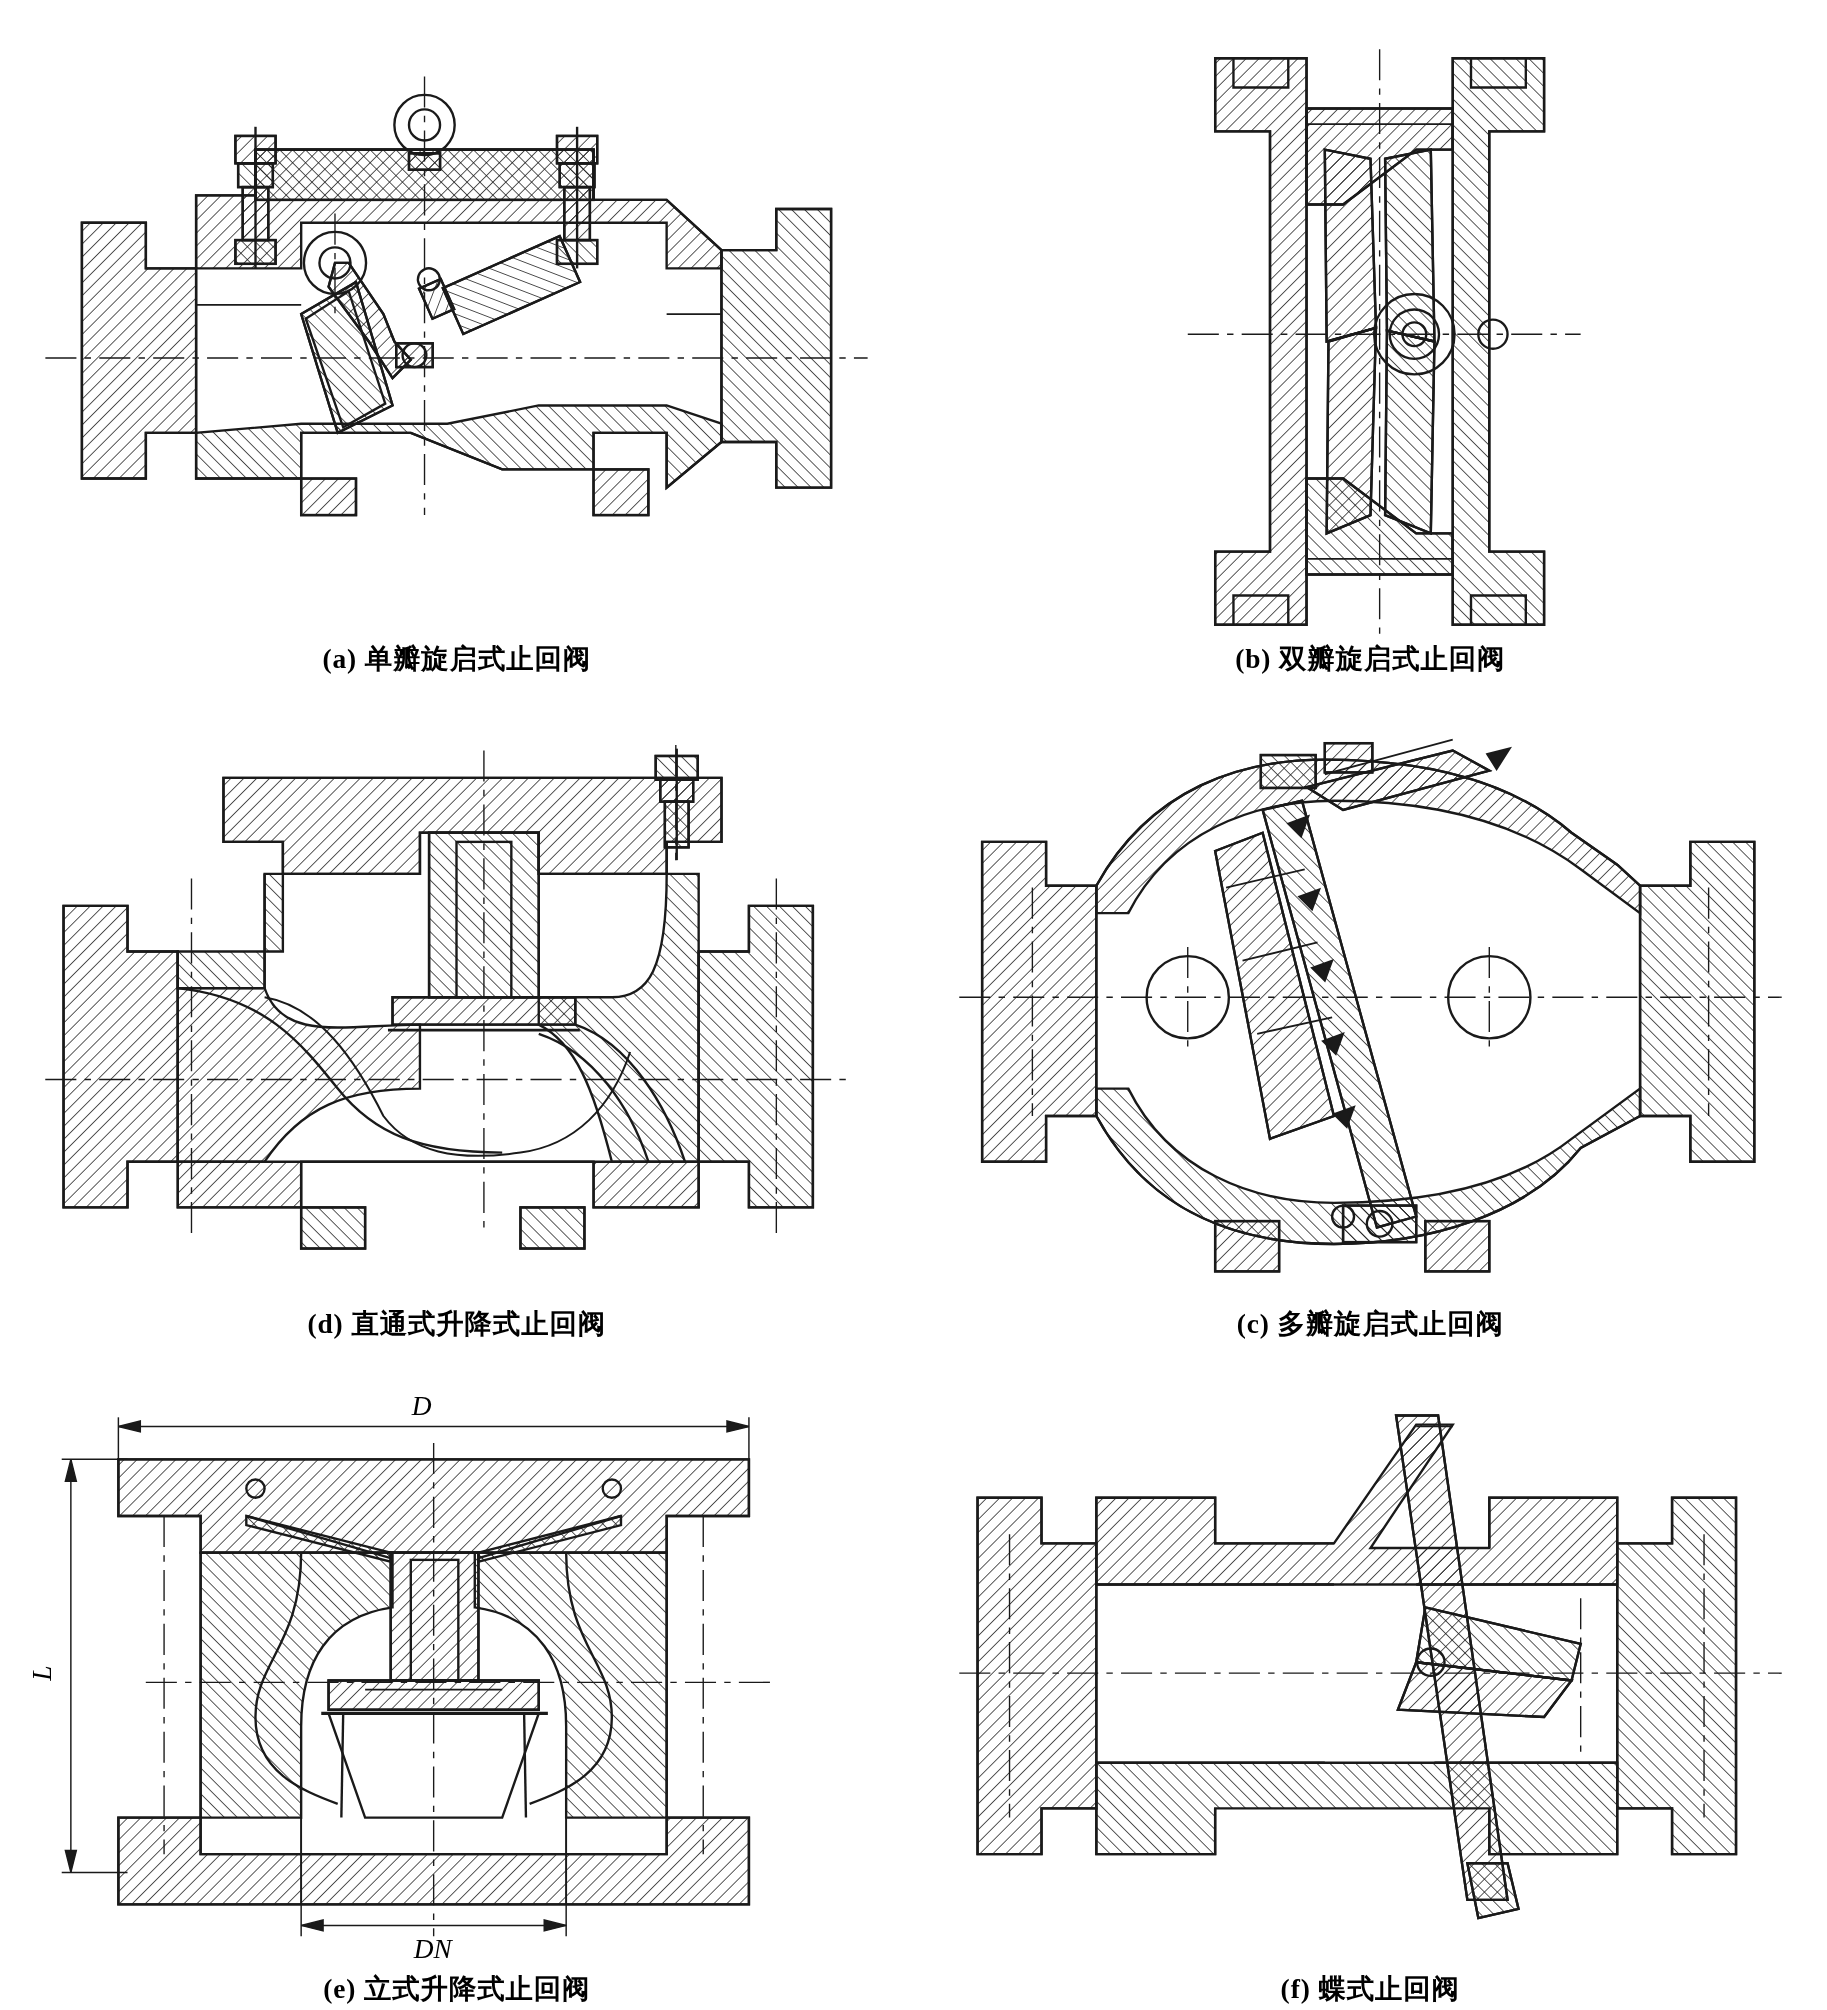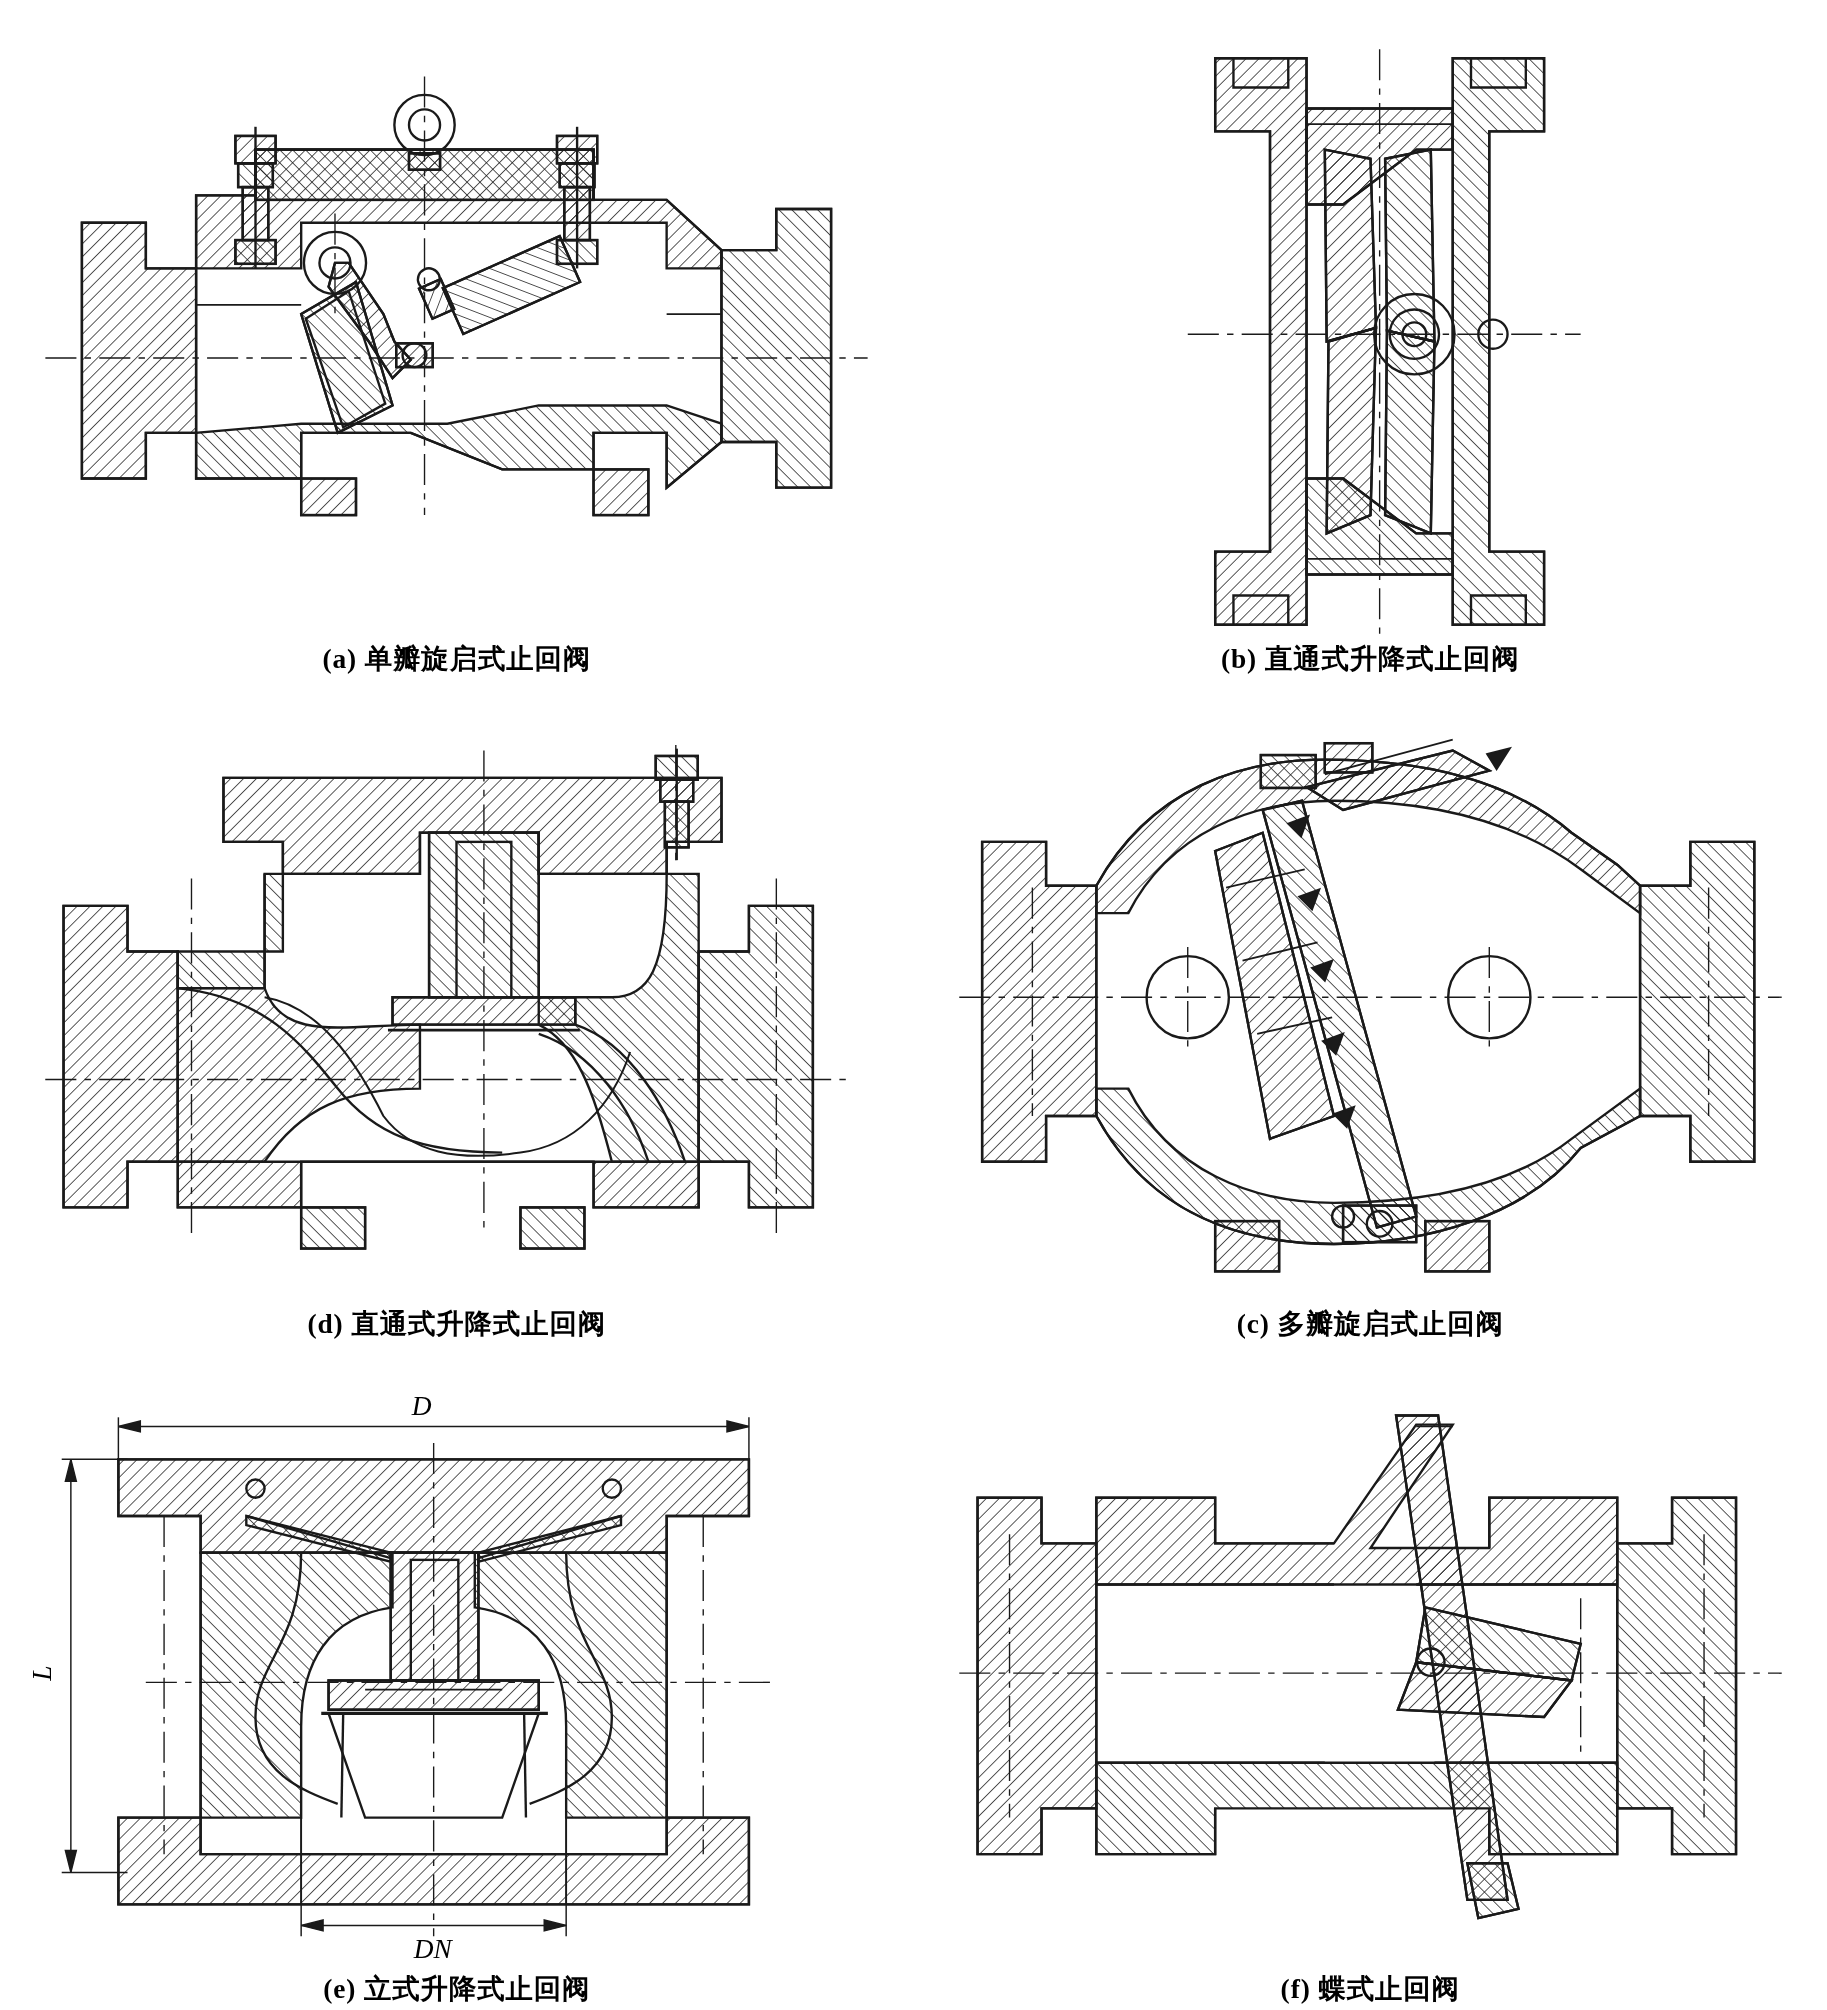--- a/index.html
+++ b/index.html
@@ -218,21 +218,21 @@
             <path d="M580 20 L580 52 L640 52 L640 20"></path>
             <path d="M320 640 L320 608 L380 608 L380 640"></path>
             <path d="M580 640 L580 608 L640 608 L640 640"></path>
           </g>
           <g stroke="#1a1a1a" stroke-width="1.5" stroke-dasharray="34 9 7 9" fill="none">
             <line x1="270" y1="322" x2="700" y2="322"></line>
             <line x1="480" y1="10" x2="480" y2="650"></line>
           </g>
         </svg>
       </div>
-      <div class="fig-caption">(b) 直通式升降式止回阀</div>
+      <div class="fig-caption">(b) 双瓣旋启式止回阀</div>
     </div>
 
     <div class="fig">
       <div class="fig-art">
         <svg width="859" height="585" viewBox="0 0 940 640" xmlns="http://www.w3.org/2000/svg">
           <defs>
             <pattern id="hatchD" width="10" height="10" patternTransform="rotate(45)" patternUnits="userSpaceOnUse">
               <line x1="0" y1="0" x2="0" y2="10" stroke="#1a1a1a" stroke-width="1.6"></line>
             </pattern>
             <pattern id="hatchD2" width="10" height="10" patternTransform="rotate(-45)" patternUnits="userSpaceOnUse">

